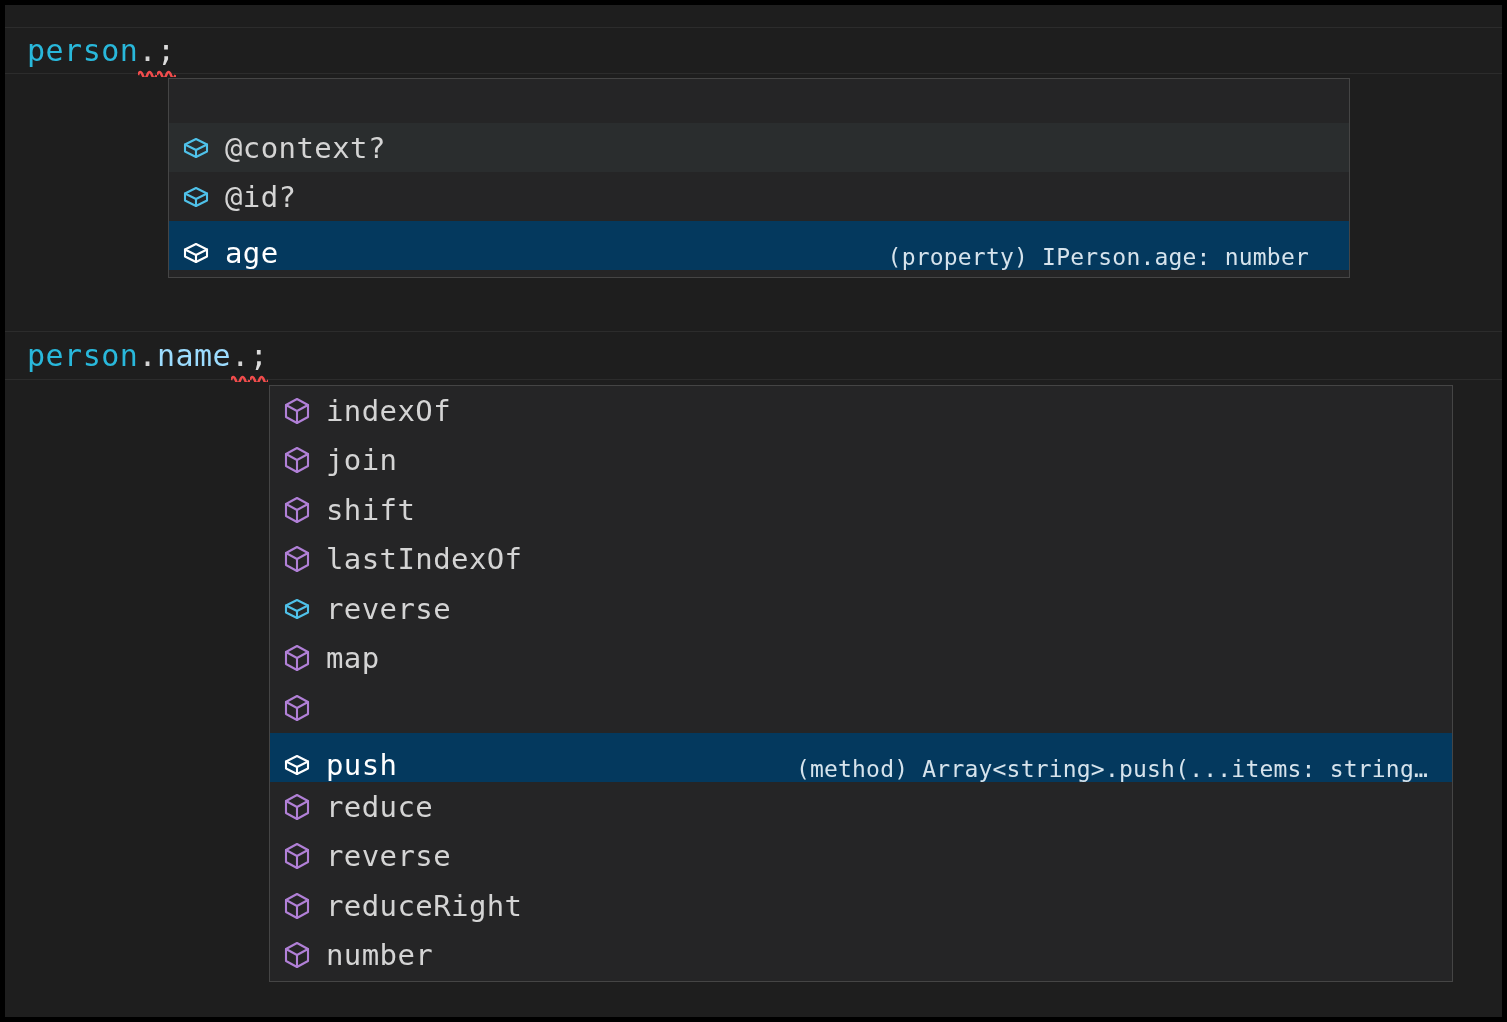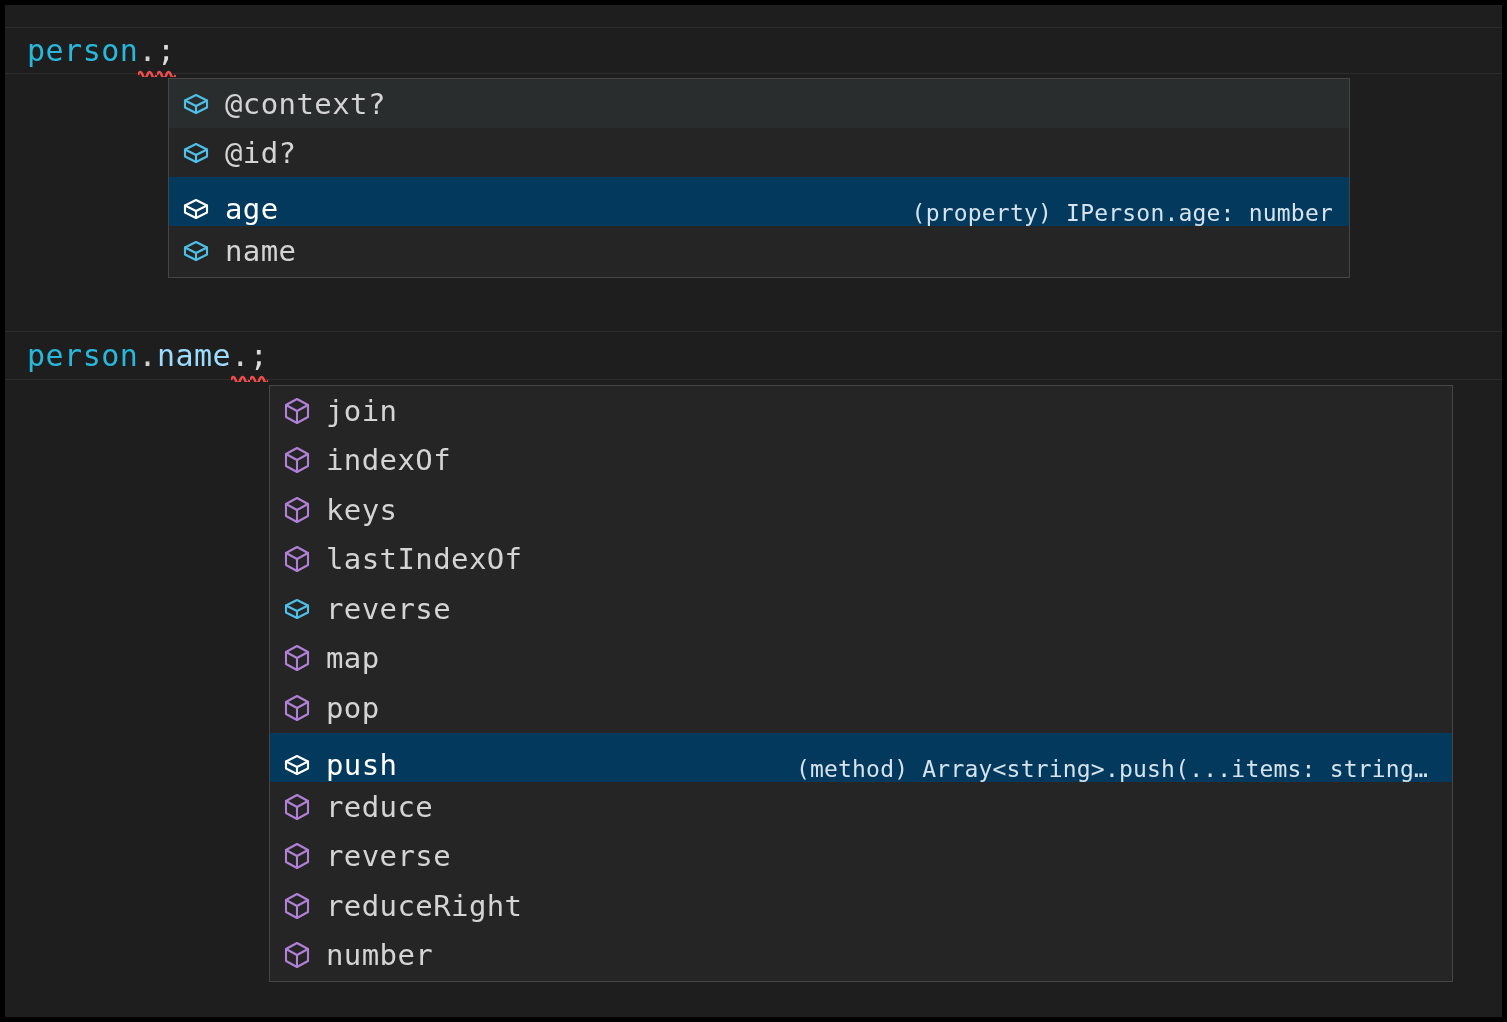--- a/index.html
+++ b/index.html
@@ -87,21 +87,21 @@
     position: relative;
     display: flex;
     align-items: center;
     box-sizing: border-box;
     background: #252526;
     color: #D4D4D4;
     padding-left: 10px;
     white-space: nowrap;
     overflow: hidden;
   }
-  .suggest-row.hover    { background: #2A2D2E; }
+  .suggest-row.hover    { background: #2A2D2E; margin-top: 44px; }
   .suggest-row.selected { background: #04395E; color: #FFFFFF; align-items: flex-end; }
 
   .row-icon {
     flex: 0 0 auto;
     width: 34px;
     height: 34px;
     margin-right: 12px;
     display: flex;
     align-items: center;
     justify-content: center;
@@ -115,21 +115,21 @@
     color: #D4D4D4;
   }
   .suggest-row.selected .row-label { color: #FFFFFF; }
 
   .row-detail {
     flex: 1 1 auto;
     text-align: right;
     font-size: 23px;
     letter-spacing: 0.2px;
     color: #D6E3EC;
-    padding-right: 16px;
+    padding-right: 40px;
     overflow: hidden;
     text-overflow: clip;
     white-space: nowrap;
   }
 
   
   #suggest-properties { left: 163px; top: 73px; width: 1182px; height: 200px; }
   #suggest-properties .suggest-row { height: 49px; }
   #suggest-properties .row-label { min-width: 620px; }
 
@@ -211,43 +211,43 @@
 
     <div class="suggest" id="suggest-members">
         <div class="suggest-row">
           <span class="row-icon">
             <svg width="32" height="32" viewBox="0 0 32 32" fill="none" stroke="#B180D7" stroke-width="2.1" stroke-linejoin="round" stroke-linecap="round">
               <path d="M16 4 L27 10 L27 22 L16 28 L5 22 L5 10 Z"></path>
               <path d="M5 10 L16 16 L27 10"></path>
               <path d="M16 16 L16 28"></path>
             </svg>
           </span>
+          <span class="row-label">indexOf</span>
+          <span class="row-detail"></span>
+        </div>
+        <div class="suggest-row">
+          <span class="row-icon">
+            <svg width="32" height="32" viewBox="0 0 32 32" fill="none" stroke="#B180D7" stroke-width="2.1" stroke-linejoin="round" stroke-linecap="round">
+              <path d="M16 4 L27 10 L27 22 L16 28 L5 22 L5 10 Z"></path>
+              <path d="M5 10 L16 16 L27 10"></path>
+              <path d="M16 16 L16 28"></path>
+            </svg>
+          </span>
           <span class="row-label">join</span>
           <span class="row-detail"></span>
         </div>
         <div class="suggest-row">
           <span class="row-icon">
             <svg width="32" height="32" viewBox="0 0 32 32" fill="none" stroke="#B180D7" stroke-width="2.1" stroke-linejoin="round" stroke-linecap="round">
               <path d="M16 4 L27 10 L27 22 L16 28 L5 22 L5 10 Z"></path>
               <path d="M5 10 L16 16 L27 10"></path>
               <path d="M16 16 L16 28"></path>
             </svg>
           </span>
-          <span class="row-label">indexOf</span>
-          <span class="row-detail"></span>
-        </div>
-        <div class="suggest-row">
-          <span class="row-icon">
-            <svg width="32" height="32" viewBox="0 0 32 32" fill="none" stroke="#B180D7" stroke-width="2.1" stroke-linejoin="round" stroke-linecap="round">
-              <path d="M16 4 L27 10 L27 22 L16 28 L5 22 L5 10 Z"></path>
-              <path d="M5 10 L16 16 L27 10"></path>
-              <path d="M16 16 L16 28"></path>
-            </svg>
-          </span>
-          <span class="row-label">keys</span>
+          <span class="row-label">shift</span>
           <span class="row-detail"></span>
         </div>
         <div class="suggest-row">
           <span class="row-icon">
             <svg width="32" height="32" viewBox="0 0 32 32" fill="none" stroke="#B180D7" stroke-width="2.1" stroke-linejoin="round" stroke-linecap="round">
               <path d="M16 4 L27 10 L27 22 L16 28 L5 22 L5 10 Z"></path>
               <path d="M5 10 L16 16 L27 10"></path>
               <path d="M16 16 L16 28"></path>
             </svg>
           </span>
@@ -277,21 +277,20 @@
           <span class="row-detail"></span>
         </div>
         <div class="suggest-row">
           <span class="row-icon">
             <svg width="32" height="32" viewBox="0 0 32 32" fill="none" stroke="#B180D7" stroke-width="2.1" stroke-linejoin="round" stroke-linecap="round">
               <path d="M16 4 L27 10 L27 22 L16 28 L5 22 L5 10 Z"></path>
               <path d="M5 10 L16 16 L27 10"></path>
               <path d="M16 16 L16 28"></path>
             </svg>
           </span>
-          <span class="row-label">pop</span>
           <span class="row-detail"></span>
         </div>
         <div class="suggest-row selected">
           <span class="row-icon">
             <svg width="32" height="32" viewBox="0 0 32 32" fill="none" stroke="#FFFFFF" stroke-width="2.1" stroke-linejoin="round" stroke-linecap="round">
               <path d="M16 7 L27 12.5 L16 18 L5 12.5 Z"></path>
               <path d="M5 12.5 L5 19.5 L16 25 L27 19.5 L27 12.5"></path>
               <path d="M16 18 L16 25"></path>
             </svg>
           </span>

